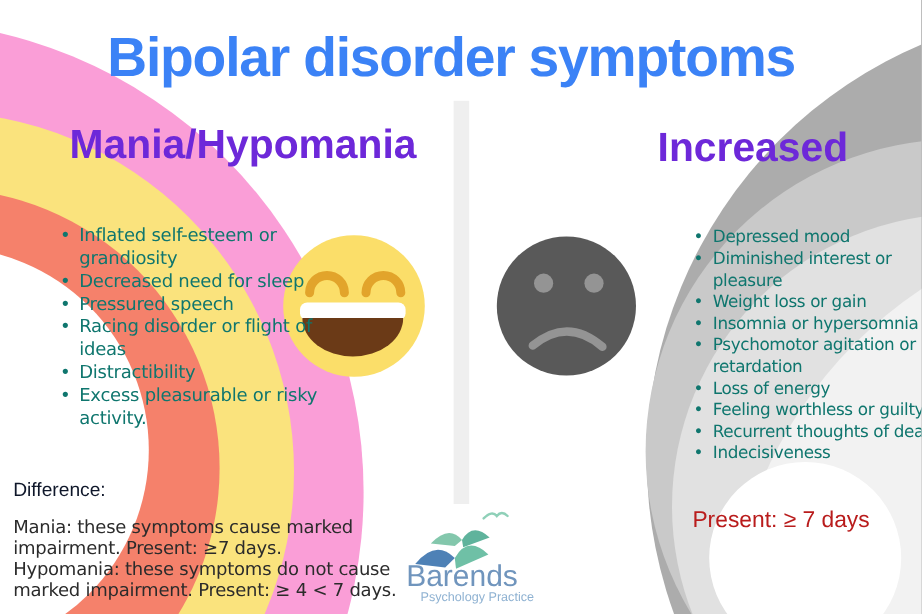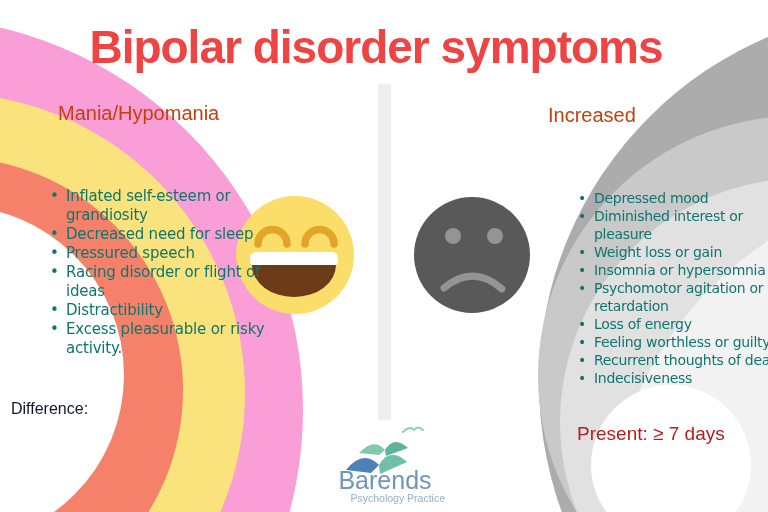--- a/index.html
+++ b/index.html
@@ -1,22 +1,22 @@
 <!DOCTYPE html>
 <html><head>
 <meta charset="utf-8">
 <style>
   html,body{margin:0;padding:0;background:#888;}
   .stage{position:relative;width:768px;height:512px;background:#ffffff;overflow:hidden;
          font-family:"Liberation Sans",sans-serif;}
   .stage svg.bg{position:absolute;left:0;top:0;width:768px;height:512px;}
   .abs{position:absolute;}
   .page-title{left:0;right:16px;top:20px;text-align:center;font-size:46px;font-weight:700;
-              letter-spacing:-1px;color:#ef4444;}
-  .col-heading{font-size:20px;font-weight:400;color:#c2410c;letter-spacing:0;}
+              letter-spacing:-1px;color:#3b82f6;}
+  .col-heading{font-size:34px;font-weight:700;color:#6d28d9;letter-spacing:0;}
   .sym-list{margin:0;padding:0;list-style:none;font-family:"DejaVu Sans",sans-serif;color:#0f766e;}
   .sym-list li{position:relative;padding-left:18px;white-space:pre-line;}
   .sym-list li:before{content:"\2022";position:absolute;left:2px;top:0;}
   .left-list{left:48px;top:187px;width:218px;font-size:15px;line-height:19px;letter-spacing:-0.2px;}
   .right-list{left:576px;top:189px;width:220px;font-size:14px;line-height:18px;letter-spacing:-0.3px;}
   .diff-head{left:11px;top:400px;font-size:16px;font-weight:400;color:#0f172a;}
   .diff-text{left:11px;top:431px;font-size:15px;line-height:17.5px;white-space:pre-line;
              font-family:"DejaVu Sans",sans-serif;color:#2b2b2b;letter-spacing:-0.2px;}
   .present{left:577px;top:423px;font-size:19px;color:#b91c1c;}
   .divider{left:378px;top:84px;width:13px;height:336px;background:#efefef;}
@@ -96,20 +96,24 @@
       <li>Insomnia or hypersomnia</li>
       <li>Psychomotor agitation or
 retardation</li>
       <li>Loss of energy</li>
       <li>Feeling worthless or guilty</li>
       <li>Recurrent thoughts of death</li>
       <li>Indecisiveness</li>
     </ul>
 
   <div class="abs diff-head">Difference:</div>
+  <div class="abs diff-text">Mania: these symptoms cause marked
+impairment. Present: ≥7 days.
+Hypomania: these symptoms do not cause
+marked impairment. Present: ≥ 4 &lt; 7 days.</div>
 
   <div class="abs present">Present: ≥ 7 days</div>
 
   <div class="abs logo-text">
     <div class="logo-name">Barends</div>
     <div class="logo-tagline">Psychology Practice</div>
   </div>
 
 </div>
 

